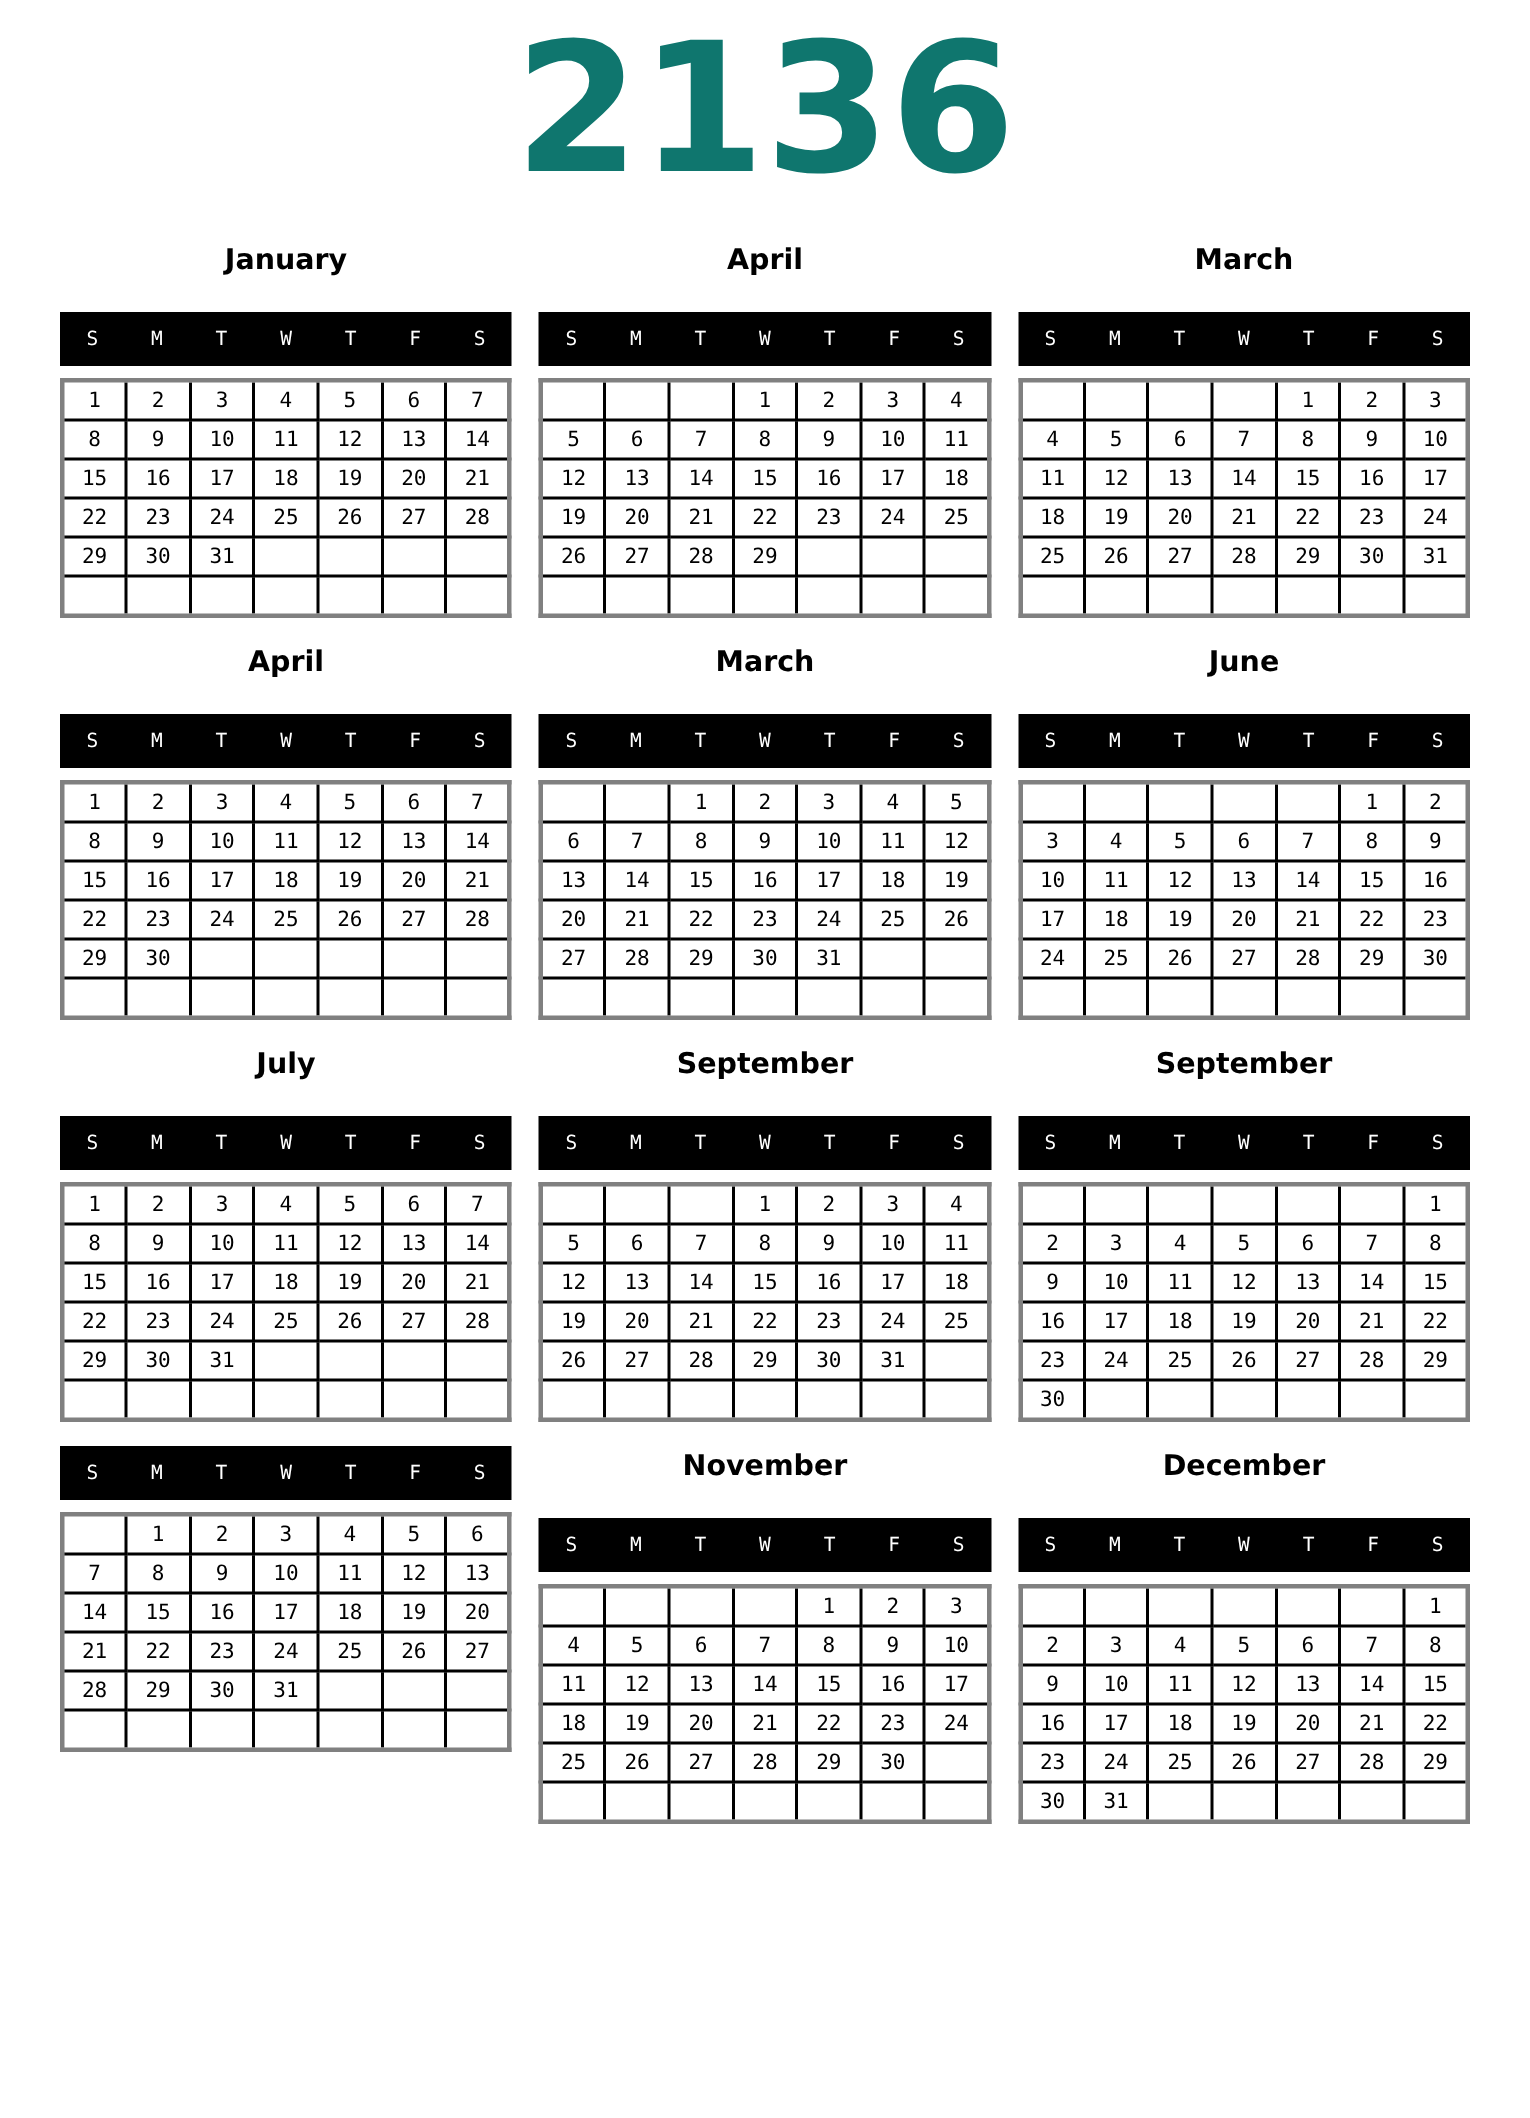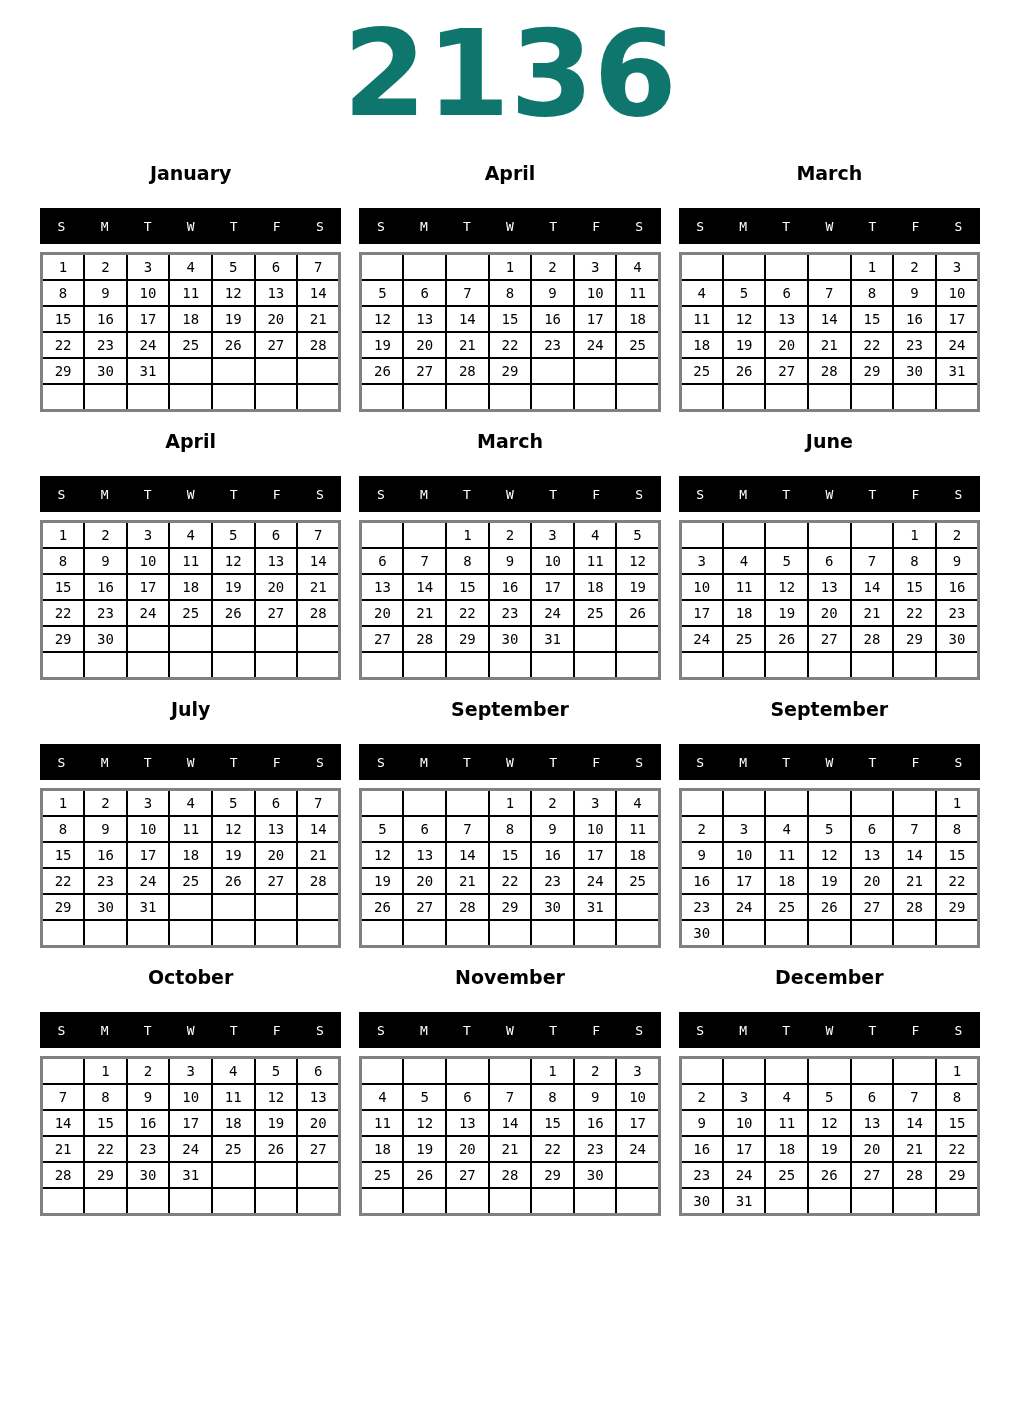--- a/index.html
+++ b/index.html
@@ -700,21 +700,20 @@
               <td class="day-cell"></td>
               <td class="day-cell"></td>
               <td class="day-cell"></td>
               <td class="day-cell"></td>
               <td class="day-cell"></td>
             </tr>
           </tbody>
         </table>
       </section>
       <section class="month">
-        <h2 class="month-title">October</h2>
         <div class="dow-bar">
           <span class="dow">S</span>
           <span class="dow">M</span>
           <span class="dow">T</span>
           <span class="dow">W</span>
           <span class="dow">T</span>
           <span class="dow">F</span>
           <span class="dow">S</span>
         </div>
         <table class="date-grid">

